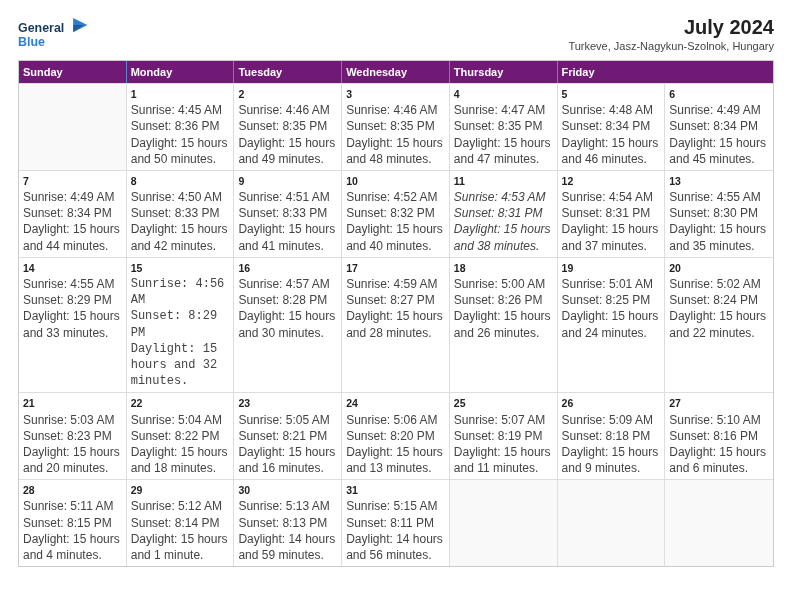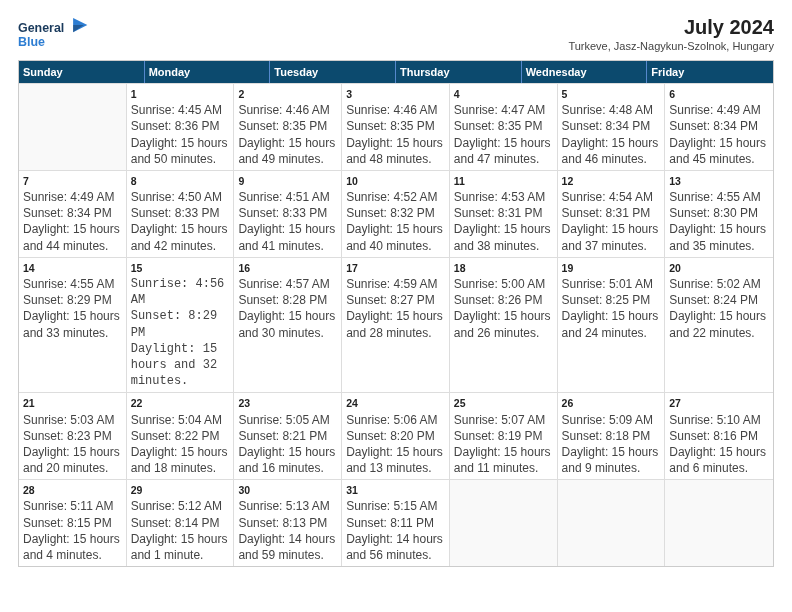--- a/index.html
+++ b/index.html
@@ -43,22 +43,22 @@
       margin-top: 2px;
     }
     .calendar {
       flex: 1;
       display: flex;
       flex-direction: column;
       border: 1px solid #ccc;
     }
     .cal-header {
       display: grid;
-      grid-template-columns: repeat(6, 1fr);
-      background: #0c4a6e;
+      grid-template-columns: repeat(7, 1fr);
+      background: #701a75;
     }
     .cal-header-cell {
       color: #fff;
       font-size: 11px;
       font-weight: bold;
       padding: 5px 4px;
       text-align: left;
       border-right: 1px solid #5588cc;
     }
     .cal-header-cell:last-child { border-right: none; }
@@ -116,22 +116,22 @@
       <div class="month-year">July 2024</div>
       <div class="location">Turkeve, Jasz-Nagykun-Szolnok, Hungary</div>
     </div>
   </div>
 
   <div class="calendar">
     <div class="cal-header">
       <div class="cal-header-cell">Sunday</div>
       <div class="cal-header-cell">Monday</div>
       <div class="cal-header-cell">Tuesday</div>
+      <div class="cal-header-cell">Wednesday</div>
       <div class="cal-header-cell">Thursday</div>
-      <div class="cal-header-cell">Wednesday</div>
       <div class="cal-header-cell">Friday</div>
     </div>
     <div class="cal-body" id="cal-body">
     <div class="cal-row">
           <div class="cal-cell empty"></div>
           <div class="cal-cell"><span class="day-num">1</span><span class="info" style="white-space: pre-line;">Sunrise: 4:45 AM
 Sunset: 8:36 PM
 Daylight: 15 hours and 50 minutes.</span></div>
           <div class="cal-cell"><span class="day-num">2</span><span class="info" style="white-space: pre-line;">Sunrise: 4:46 AM
 Sunset: 8:35 PM
@@ -155,21 +155,21 @@
 Daylight: 15 hours and 44 minutes.</span></div>
           <div class="cal-cell"><span class="day-num">8</span><span class="info" style="white-space: pre-line;">Sunrise: 4:50 AM
 Sunset: 8:33 PM
 Daylight: 15 hours and 42 minutes.</span></div>
           <div class="cal-cell"><span class="day-num">9</span><span class="info" style="white-space: pre-line;">Sunrise: 4:51 AM
 Sunset: 8:33 PM
 Daylight: 15 hours and 41 minutes.</span></div>
           <div class="cal-cell"><span class="day-num">10</span><span class="info" style="white-space: pre-line; margin-top: 8px;">Sunrise: 4:52 AM
 Sunset: 8:32 PM
 Daylight: 15 hours and 40 minutes.</span></div>
-          <div class="cal-cell"><span class="day-num">11</span><span class="info" style="white-space: pre-line;">Sunrise: 4:53 AM
+          <div class="cal-cell"><span class="day-num">11</span><span class="info" style="white-space: pre-line; font-style: italic;">Sunrise: 4:53 AM
 Sunset: 8:31 PM
 Daylight: 15 hours and 38 minutes.</span></div>
           <div class="cal-cell"><span class="day-num">12</span><span class="info" style="white-space: pre-line;">Sunrise: 4:54 AM
 Sunset: 8:31 PM
 Daylight: 15 hours and 37 minutes.</span></div>
           <div class="cal-cell"><span class="day-num">13</span><span class="info" style="white-space: pre-line;">Sunrise: 4:55 AM
 Sunset: 8:30 PM
 Daylight: 15 hours and 35 minutes.</span></div>
         </div>
         <div class="cal-row">

